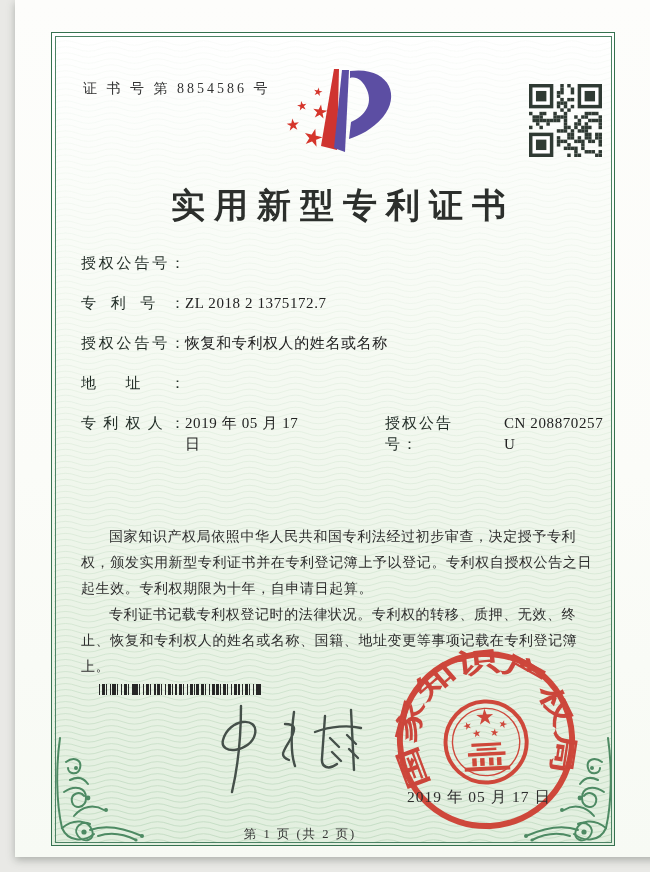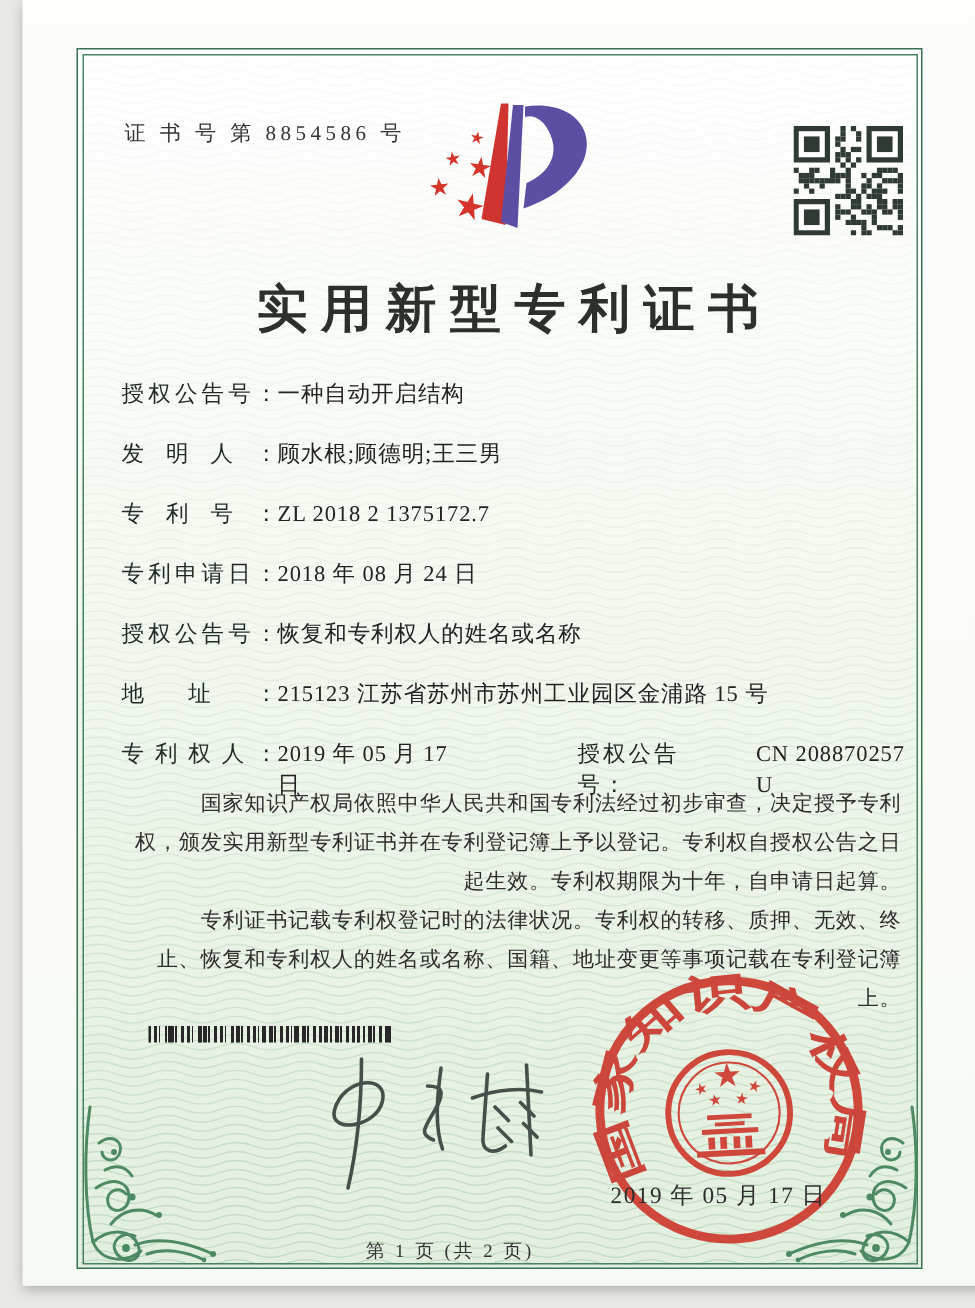--- a/index.html
+++ b/index.html
@@ -43,21 +43,21 @@
     text-align:justify;text-align-last:justify;text-justify:inter-character;
     color:#1f2a24;
   }
   .field-value{letter-spacing:.6px;color:#222;}
   .grant-no-label{margin-left:76px;color:#1f2a24;letter-spacing:2px;}
   .grant-no-value{margin-left:24px;letter-spacing:.6px;}
   .body-text{
     position:absolute;left:66px;top:524px;width:520px;
     font-size:14px;line-height:1.86;color:#2d2d2d;letter-spacing:.6px;
   }
-  .body-text p{margin:0;text-indent:2em;text-align:right;}
+  .body-text p{margin:0;text-indent:2em;}
   .barcode{
     position:absolute;left:84px;top:684px;width:162px;height:11px;
     background:
       repeating-linear-gradient(90deg,#272727 0 1.5px,transparent 1.5px 3.5px,#272727 3.5px 6px,transparent 6px 7px,#272727 7px 8px,transparent 8px 11px),
       repeating-linear-gradient(90deg,transparent 0 13px,#272727 13px 15px,transparent 15px 21px);
   }
   .director{
     position:absolute;left:85px;top:742px;
     font-family:"Liberation Sans","DejaVu Sans",sans-serif;
     font-size:15.5px;font-weight:500;color:#33403a;letter-spacing:3px;line-height:33px;
@@ -370,41 +370,31 @@
         <rect x="1" y="15" width="5" height="5" fill="#fff"></rect>
         <rect x="2" y="16" width="3" height="3"></rect>
       </g>
   </svg>
 
   <div class="title">实用新型专利证书</div>
 
   <div class="fields">
     <div class="field-row">
       <span class="field-label">授权公告号：</span>
-      <span class="field-value">一种自动开启结构</span>
-    </div>
-    <div class="field-row">
-      <span class="field-label">发明人：</span>
-      <span class="field-value">顾水根;顾德明;王三男</span>
     </div>
     <div class="field-row">
       <span class="field-label">专利号：</span>
       <span class="field-value">ZL 2018 2 1375172.7</span>
-    </div>
-    <div class="field-row">
-      <span class="field-label">专利申请日：</span>
-      <span class="field-value">2018 年 08 月 24 日</span>
     </div>
     <div class="field-row">
       <span class="field-label">授权公告号：</span>
       <span class="field-value">恢复和专利权人的姓名或名称</span>
     </div>
     <div class="field-row">
       <span class="field-label">地址：</span>
-      <span class="field-value">215123 江苏省苏州市苏州工业园区金浦路 15 号</span>
     </div>
     <div class="field-row">
       <span class="field-label">专利权人：</span>
       <span class="field-value">2019 年 05 月 17 日</span>
       <span class="grant-no-label">授权公告号：</span>
       <span class="grant-no-value">CN 208870257 U</span>
     </div>
   </div>
 
   <div class="body-text">

